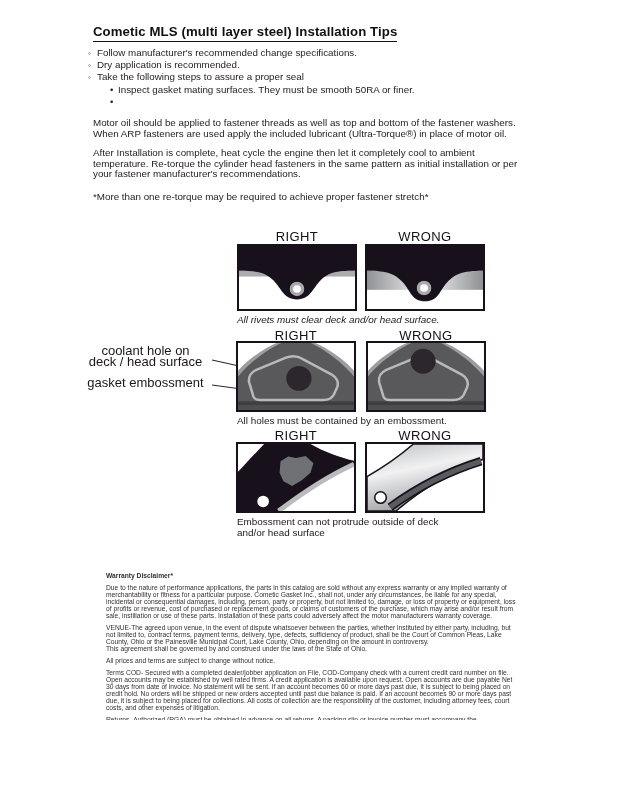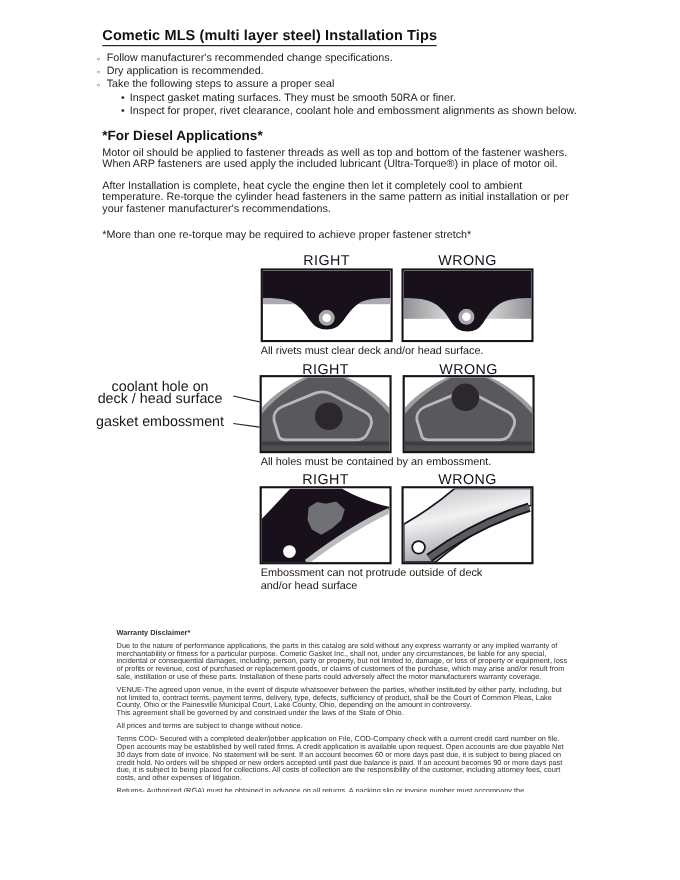--- a/index.html
+++ b/index.html
@@ -66,26 +66,24 @@
     <div class="b-row">
       <span class="b-mark">◦</span>
       <span>Take the following steps to assure a proper seal</span>
     </div>
     <div class="b-row b-sub">
       <span class="b-mark">•</span>
       <span>Inspect gasket mating surfaces.  They must be smooth 50RA or finer.</span>
     </div>
     <div class="b-row b-sub">
       <span class="b-mark">•</span>
-      <span>Inspect for proper, rivet clearance, coolant hole and embossment alignments as shown below.</span>
     </div>
   </div>
 
   <div class="diesel">
-    <h2>*For Diesel Applications*</h2>
     <p>Motor oil should be applied to fastener threads as well as top and bottom of the fastener washers. When ARP fasteners are used apply the included lubricant (Ultra-Torque®) in place of motor oil.</p>
     <p>After Installation is complete, heat cycle the engine then let it completely cool to ambient temperature. Re-torque the cylinder head fasteners in the same pattern as initial installation or per your fastener manufacturer's recommendations.</p>
     <p class="note">*More than one re-torque may be required to achieve proper fastener stretch*</p>
   </div>
 
   <div class="fig-label" style="left:237px;top:229px;">RIGHT</div>
   <div class="fig-label" style="left:365px;top:229px;">WRONG</div>
 
   <svg class="figbox h66" style="left:237px;top:244px;" viewBox="0 0 120 66" preserveAspectRatio="none">
     <rect class="s-white" x="0" y="0" width="120" height="66"></rect>
@@ -105,21 +103,21 @@
       </linearGradient>
     </defs>
     <rect class="s-white" x="0" y="0" width="120" height="66"></rect>
     <rect x="0" y="26" width="120" height="20" fill="url(#g1)"></rect>
     <rect class="s-white" x="0" y="46" width="120" height="20"></rect>
     <path class="s-ink" d="M0,0 H120 V26 C98,26 91,29.5 83,38 C75,46.5 74,58 60,58 C46,58 45,46.5 37,38 C29,29.5 22,26 0,26 Z"></path>
     <circle cx="59" cy="44" r="6" fill="#ffffff" stroke="#a6a8ab" stroke-width="4"></circle>
     <circle cx="59" cy="44" r="8.4" fill="none" stroke="var(--ink)" stroke-width="1.6"></circle>
   </svg>
 
-  <div class="caption" style="top:315px;">All rivets must clear deck and/or head surface.</div>
+  <div class="caption" style="top:315px;font-style:italic;">All rivets must clear deck and/or head surface.</div>
 
   <div class="fig-label" style="left:236px;top:328px;">RIGHT</div>
   <div class="fig-label" style="left:366px;top:328px;">WRONG</div>
 
   <div class="fig2-labels">
     <div>coolant hole on</div>
     <div>deck / head surface</div>
     <div class="second">gasket embossment</div>
   </div>
   <svg class="leaders" viewBox="0 0 100 48">

